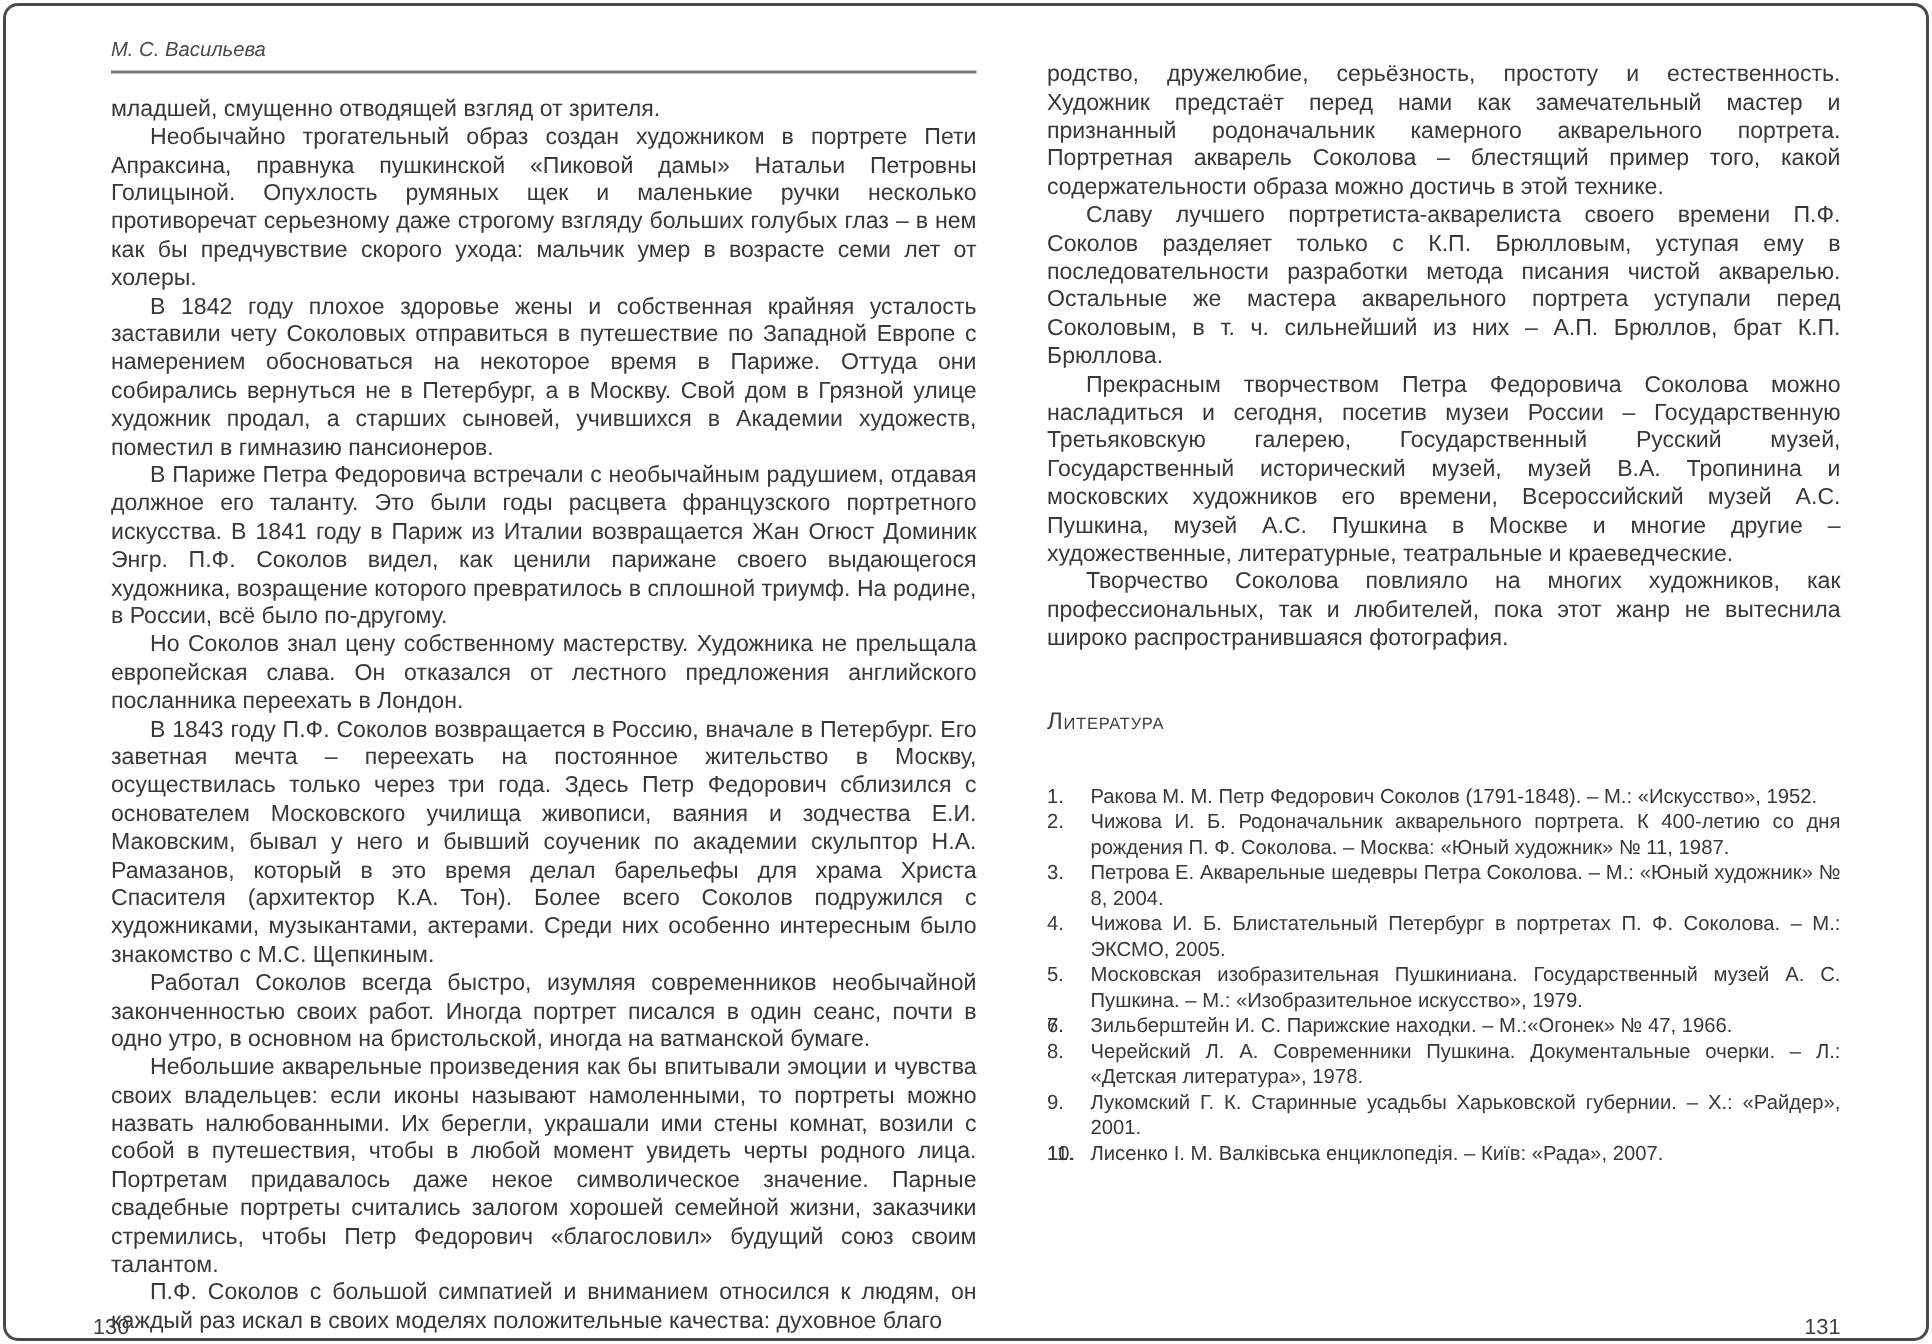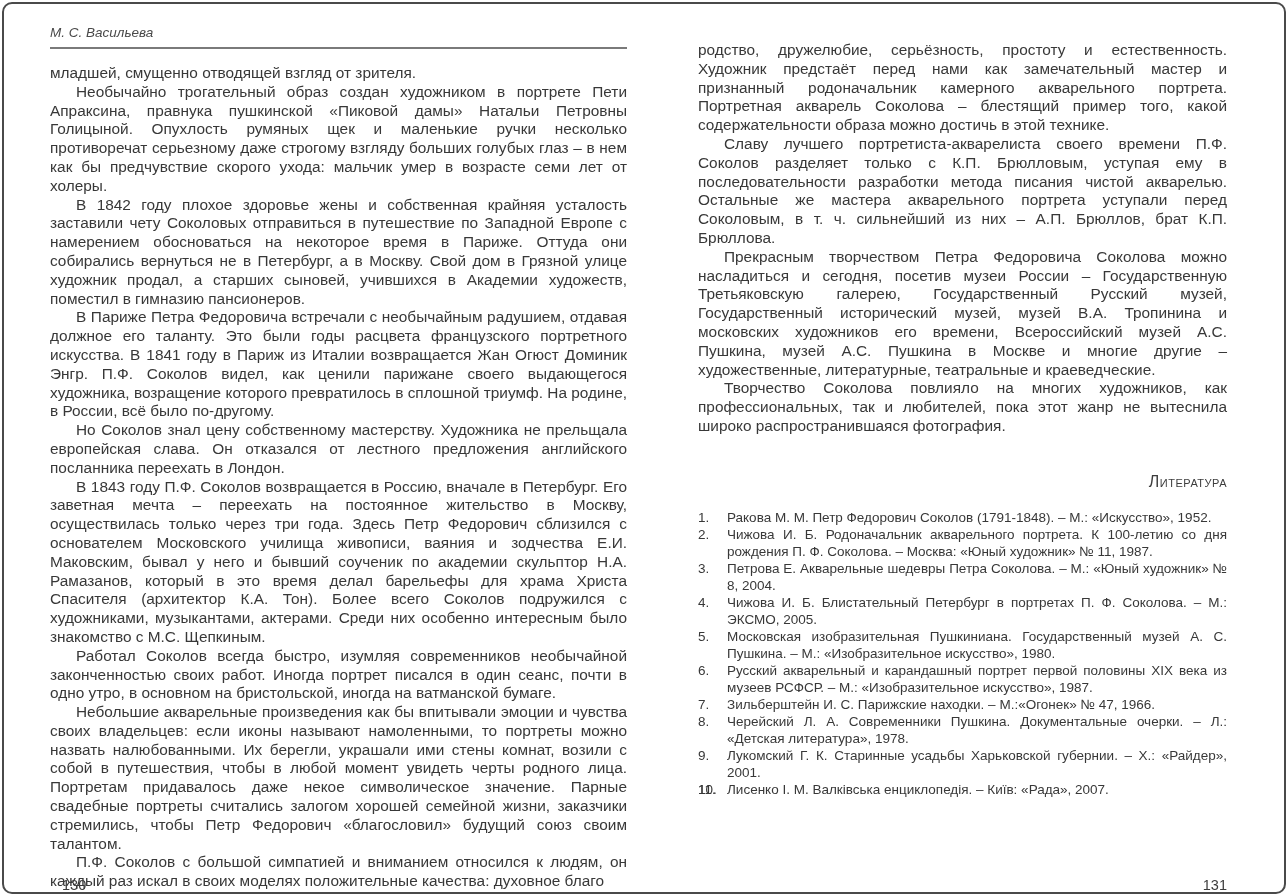--- a/index.html
+++ b/index.html
@@ -5,32 +5,32 @@
   html, body { margin: 0; padding: 0; background: #ffffff; }
   body {
     width: 1288px; height: 896px; position: relative; overflow: hidden;
     font-family: "Liberation Sans", sans-serif; color: #383838;
   }
   .frame {
     position: absolute; left: 2px; top: 2px; right: 2px; bottom: 2px;
     border: 2px solid #4a4a4a; border-radius: 10px; background: #ffffff;
   }
   .page { position: absolute; top: 26px; }
-  .page-left  { left: 50px;  width: 577px; }
+  .page-left  { left: 74px;  width: 577px; }
   .page-right { left: 698px; width: 529px; }
   .running-head {
     font-size: 13.5px; font-style: italic; color: #4a4a4a;
     padding-bottom: 7px; border-bottom: 2px solid #7a7a7a; line-height: 14px;
   }
   .running-head.right { text-align: right; }
   .body-text { margin-top: 15px; font-size: 15.4px; line-height: 18.8px; text-align: justify; }
   .body-text p { margin: 0; text-indent: 26px; }
   .body-text p.cont { text-indent: 0; }
   .lit-heading {
-    margin-top: 37px; margin-bottom: 18px; text-align: right;
+    margin-top: 37px; margin-bottom: 31px; text-align: left;
     font-variant: small-caps; font-size: 16px; letter-spacing: 0.5px; color: #3d3d3d;
   }
   .ref-list { font-size: 13.5px; line-height: 17px; }
   .ref {
     position: relative; padding-left: 29px; text-align: justify; margin: 0;
   }
   .ref-num { position: absolute; left: 0; top: 0; }
   .page-number { position: absolute; top: 877px; font-size: 14.5px; color: #3d3d3d; }
   .page-number.left { left: 62px; }
   .page-number.right { left: 698px; width: 529px; text-align: right; }
@@ -63,37 +63,36 @@
     <p>Творчество Соколова повлияло на многих художников, как профессиональных, так и любителей, пока этот жанр не вытеснила широко распространившаяся фотография.</p>
   </div>
   <div class="lit-heading">Литература</div>
   <div class="ref-list">
     <p class="ref">
       <span class="ref-num">1.</span>
       <span class="ref-text">Ракова М. М. Петр Федорович Соколов (1791-1848). – М.: «Искусство», 1952.</span>
     </p>
     <p class="ref">
       <span class="ref-num">2.</span>
-      <span class="ref-text">Чижова И. Б. Родоначальник акварельного портрета. К 100-летию со дня рождения П. Ф. Соколова. – Москва: «Юный художник» № 11, 1987.</span>
+      <span class="ref-text">Чижова И. Б. Родоначальник акварельного портрета. К 400-летию со дня рождения П. Ф. Соколова. – Москва: «Юный художник» № 11, 1987.</span>
     </p>
     <p class="ref">
       <span class="ref-num">3.</span>
       <span class="ref-text">Петрова Е. Акварельные шедевры Петра Соколова. – М.: «Юный художник» № 8, 2004.</span>
     </p>
     <p class="ref">
       <span class="ref-num">4.</span>
       <span class="ref-text">Чижова И. Б. Блистательный Петербург в портретах П. Ф. Соколова. – М.: ЭКСМО, 2005.</span>
     </p>
     <p class="ref">
       <span class="ref-num">5.</span>
-      <span class="ref-text">Московская изобразительная Пушкиниана. Государственный музей А. С. Пушкина. – М.: «Изобразительное искусство», 1980.</span>
+      <span class="ref-text">Московская изобразительная Пушкиниана. Государственный музей А. С. Пушкина. – М.: «Изобразительное искусство», 1979.</span>
     </p>
     <p class="ref">
       <span class="ref-num">6.</span>
-      <span class="ref-text">Русский акварельный и карандашный портрет первой половины XIX века из музеев РСФСР. – М.: «Изобразительное искусство», 1987.</span>
     </p>
     <p class="ref">
       <span class="ref-num">7.</span>
       <span class="ref-text">Зильберштейн И. С. Парижские находки. – М.:«Огонек» № 47, 1966.</span>
     </p>
     <p class="ref">
       <span class="ref-num">8.</span>
       <span class="ref-text">Черейский Л. А. Современники Пушкина. Документальные очерки. – Л.: «Детская литература», 1978.</span>
     </p>
     <p class="ref">

